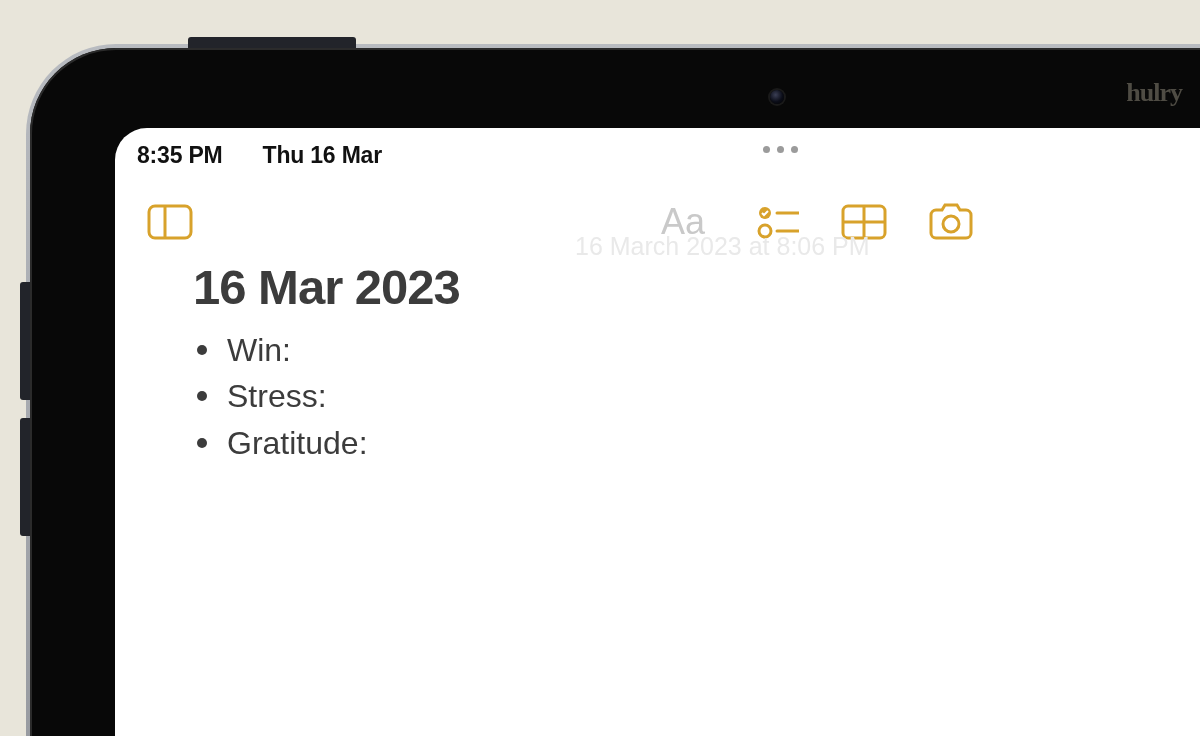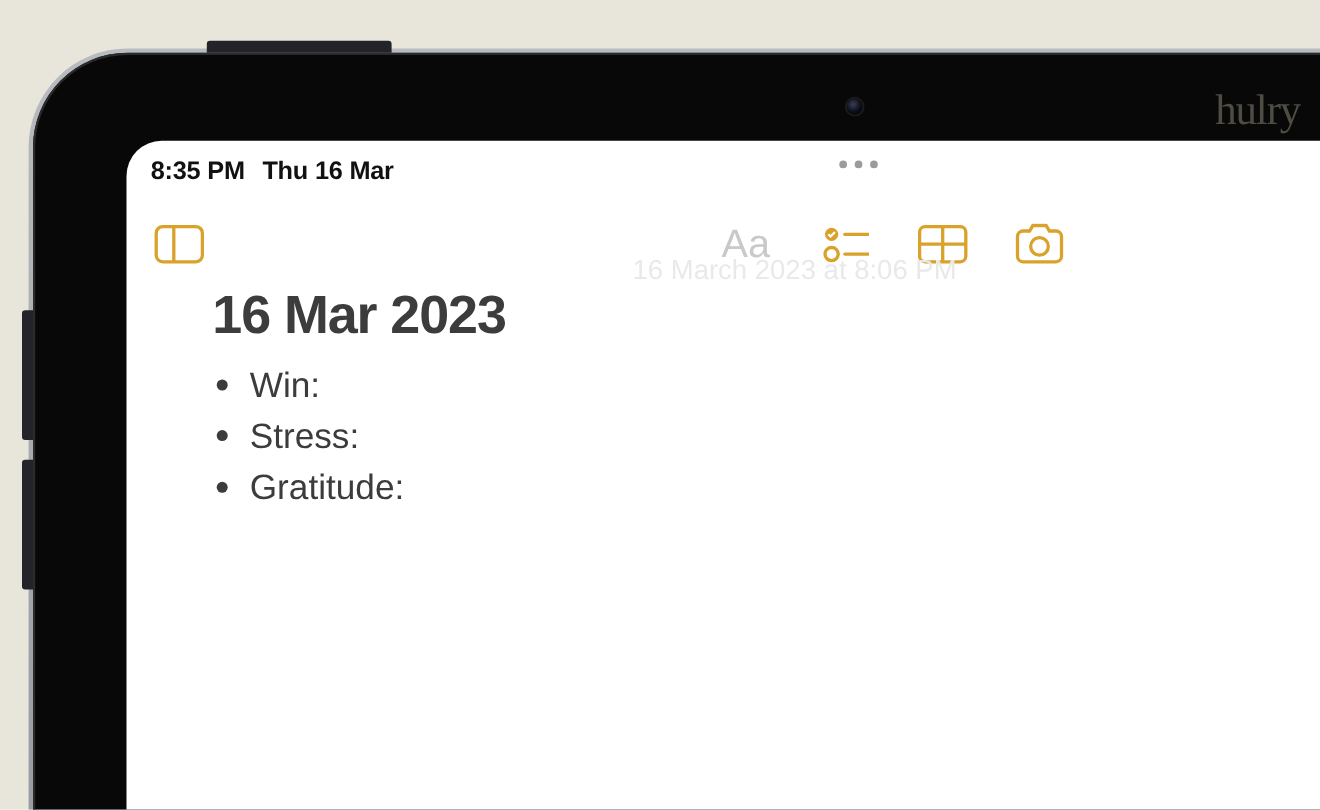--- a/index.html
+++ b/index.html
@@ -10,24 +10,25 @@
     position: relative;
   }
 
   
   .watermark {
     position: absolute;
     top: 78px;
     right: 18px;
     color: #4f4c44;
     font-family: Georgia, "Times New Roman", serif;
-    font-size: 39px;
+    font-size: 26px;
     letter-spacing: -1px;
     z-index: 50;
     pointer-events: none;
+    font-weight: bold;
   }
 
   
   .ipad {
     position: absolute;
     left: 30px;
     top: 48px;
     width: 1400px;   
     height: 900px;   
     background: #080808;
@@ -102,21 +103,21 @@
   .statusbar {
     display: flex;
     align-items: center;
     gap: 16px;
     padding: 14px 22px 4px 22px;
     font-size: 23px;
     font-weight: 600;
     color: #111;
     letter-spacing: -0.2px;
   }
-  .statusbar .date { font-weight: 600; }
+  .statusbar .date { font-weight: 600; margin-left: 24px; }
 
   .more-dots {
     position: absolute;
     top: 18px;
     left: 648px;
     display: flex;
     gap: 7px;
   }
   .more-dots span {
     width: 7px;
@@ -133,21 +134,21 @@
     padding: 8px 18px 10px 18px;
     height: 66px;
     position: relative;
   }
   .toolbar .spacer1 { flex: 0 0 430px; }
   .tool {
     width: 60px;
     height: 46px;
     display: flex;
     align-items: center;
-    justify-content: center;
+    justify-content: flex-end;
     margin-right: 28px;
     cursor: pointer;
     margin-top: 33px;
   }
   .tool svg { display: block; }
   .accent { color: #d8a22b; }
   .muted  { color: #c9c9c9; }
 
   .tool-share { margin-left: 186px; margin-right: 0; }
 

